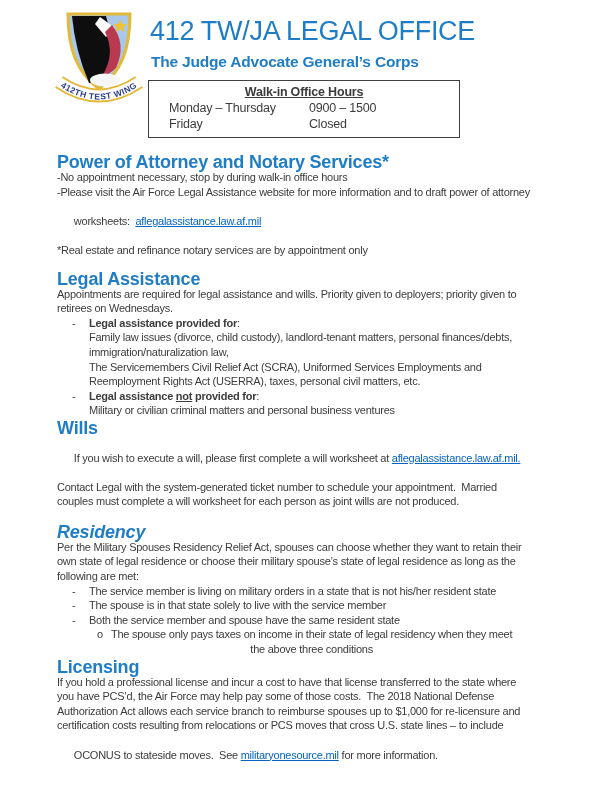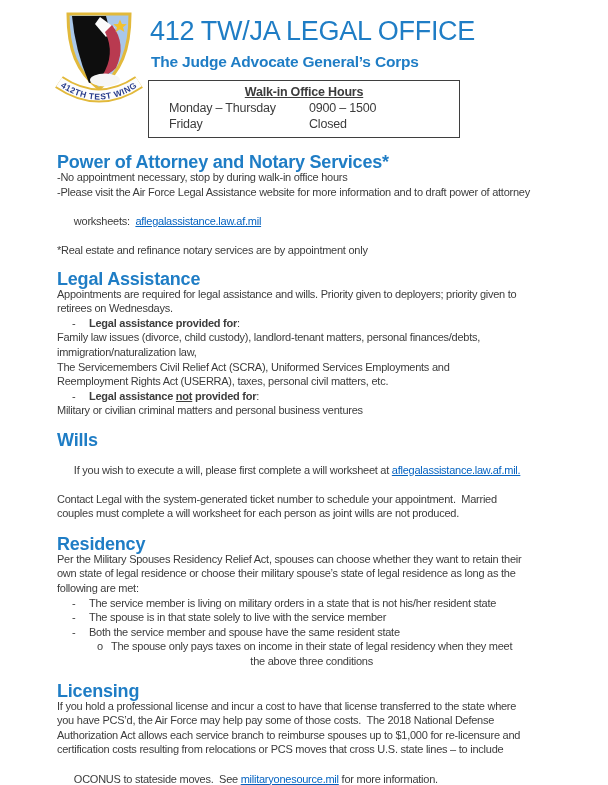--- a/index.html
+++ b/index.html
@@ -35,24 +35,24 @@
   .pline{white-space:pre;}
   .multi{white-space:pre;}
   a.lnk{color:#0563C1;text-decoration:underline;cursor:pointer;white-space:pre;}
   .b{font-weight:bold;white-space:pre-wrap;}
   .u{text-decoration:underline;}
   .keep{white-space:pre-wrap;margin-top:16px;}
   .bullet{display:flex;}
   .bm{flex:none;width:17px;margin-left:15px;white-space:pre;}
   .bullet.sub .bm{margin-left:40px;width:14px;}
   .bt{white-space:pre;text-align:center;}
-  .bbody{white-space:pre;}
+  .bbody{margin-left:32px;white-space:pre;}
   .mt14{margin-top:14px;}
-  .mt3{margin-top:15px;}
-  .mt16{margin-top:16px;}
+  .mt3{margin-top:3px;}
+  .mt16{margin-top:16px;font-style:italic;}
 </style>
 </head>
 <body>
 
 <div class="page">
 
   <svg class="logo" width="90" height="106" viewBox="0 0 90 106" aria-hidden="true">
     <defs>
       <path id="bannerTextPath" d="M 5,76 Q 45,103 85,76"></path>
     </defs>

